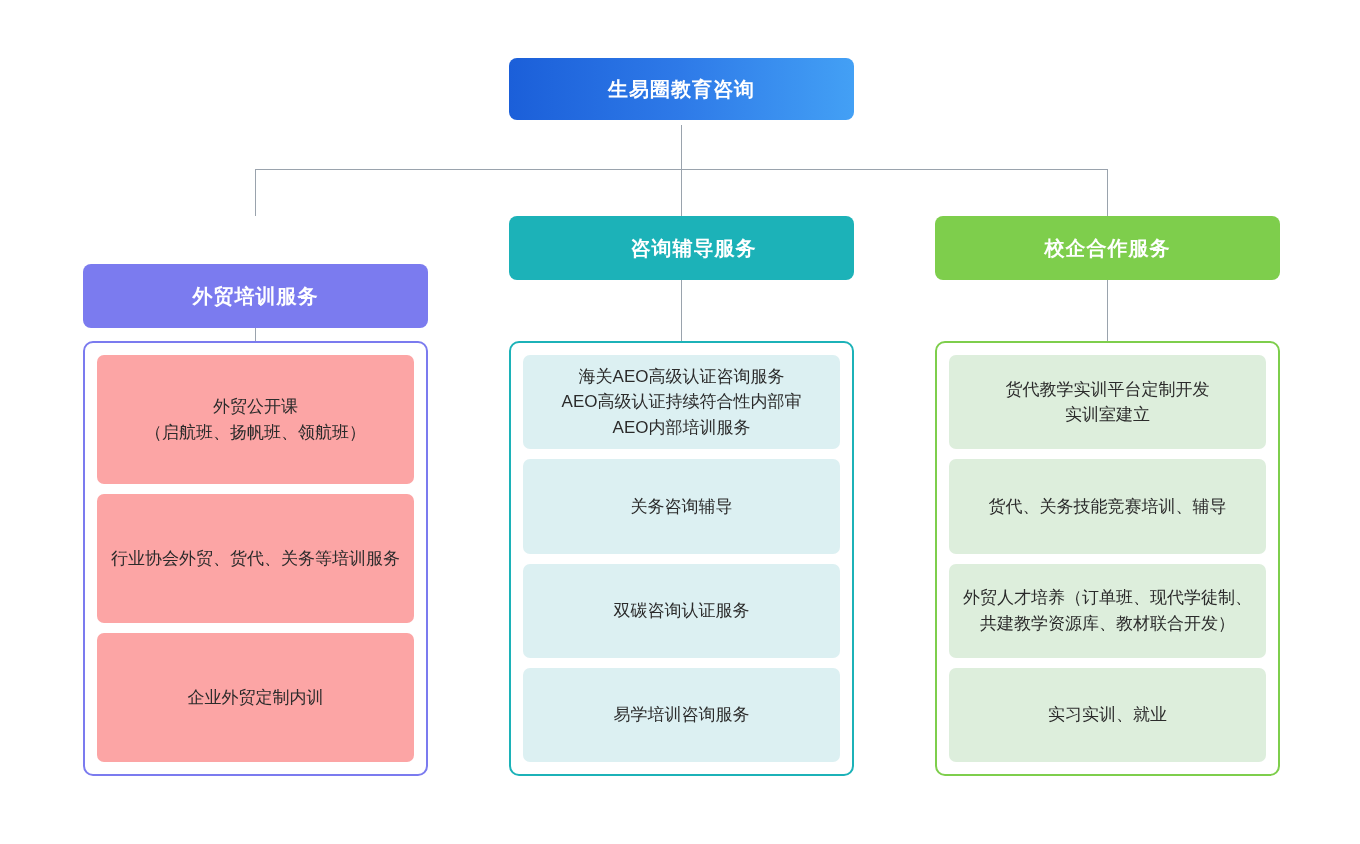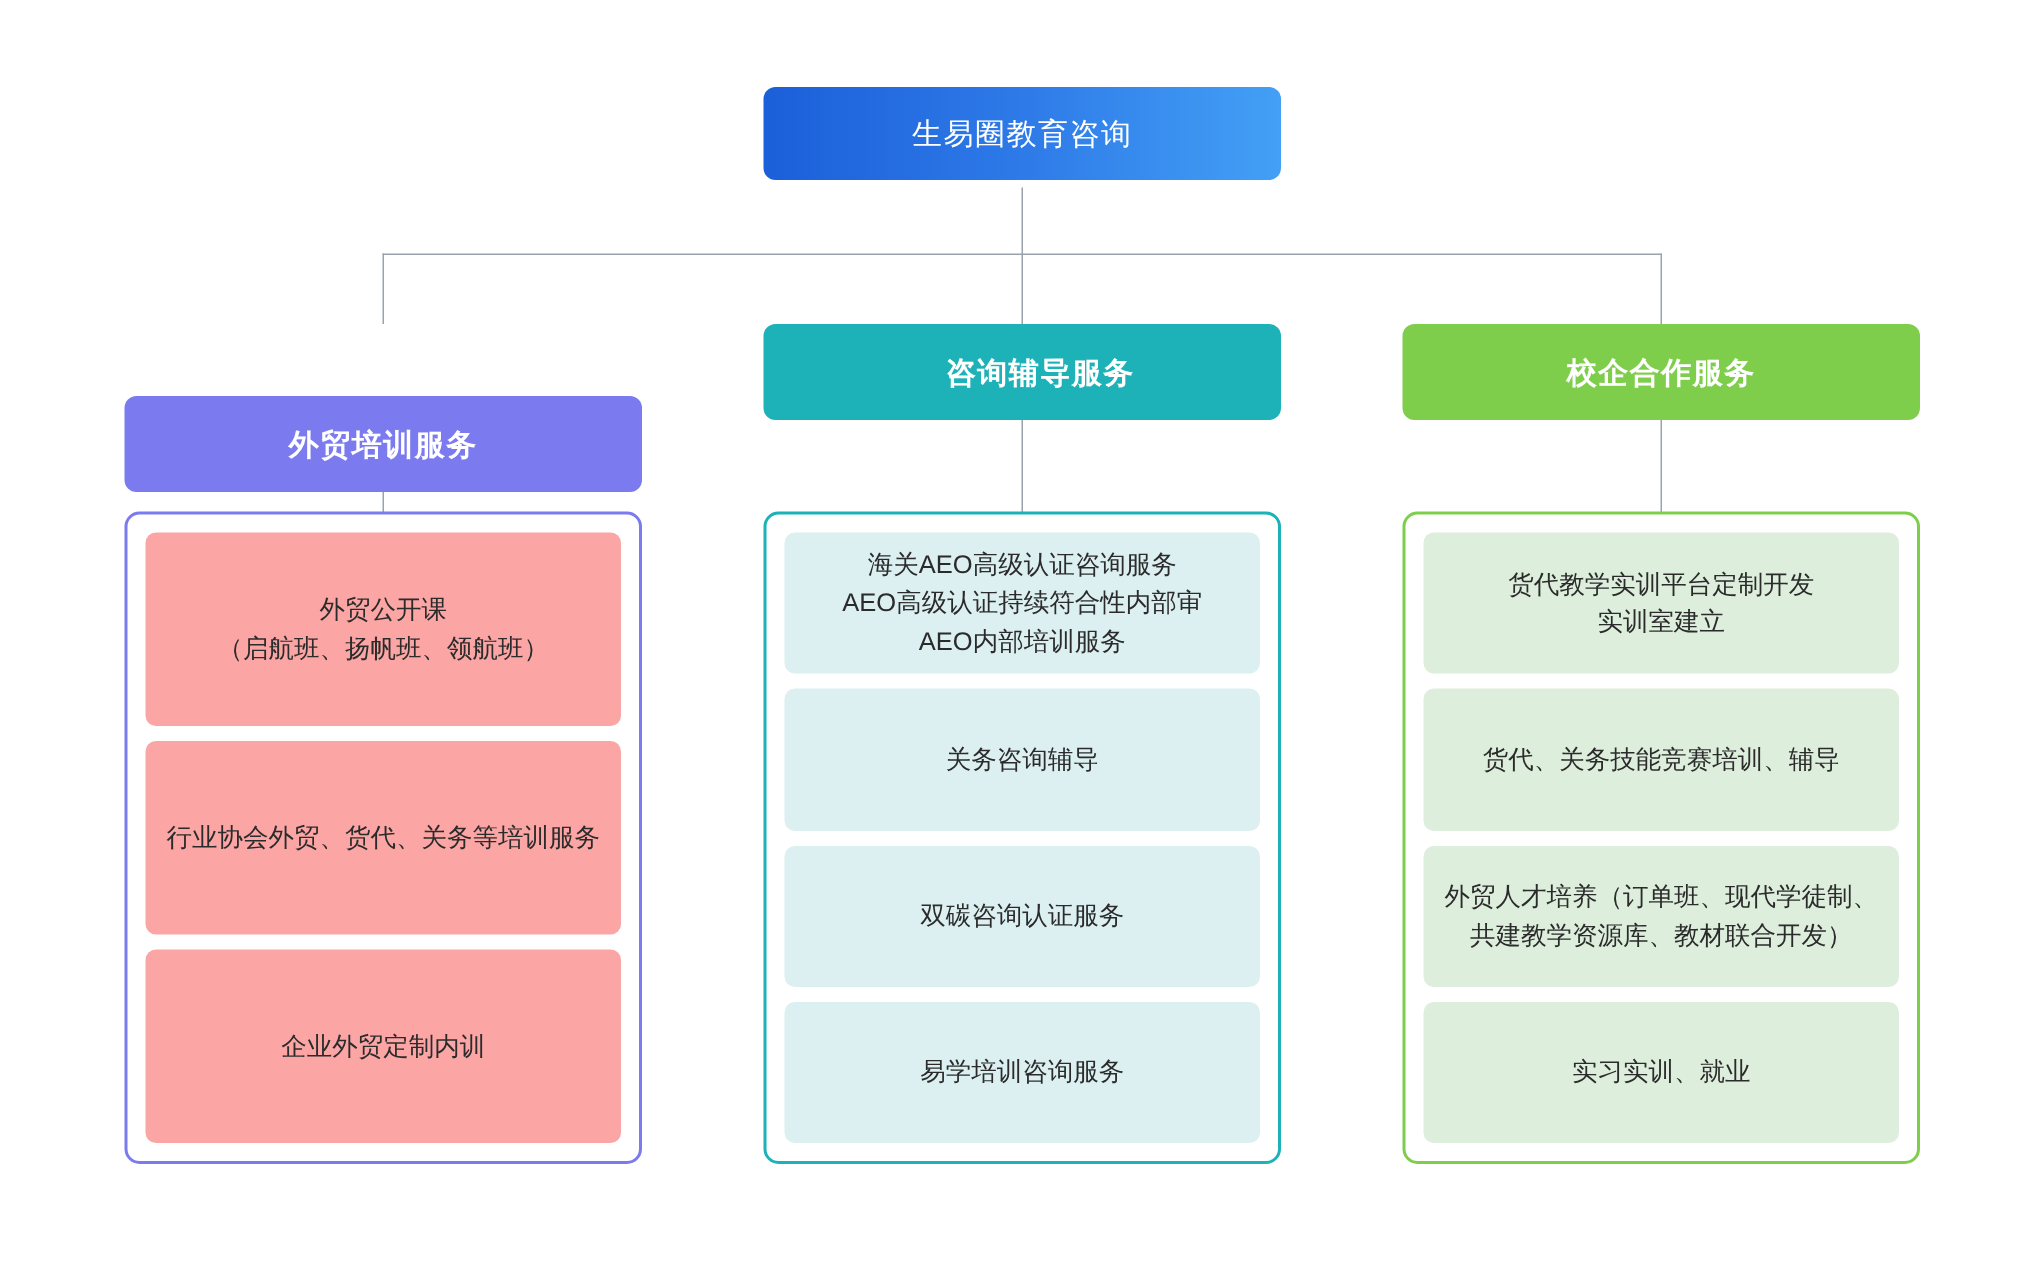--- a/index.html
+++ b/index.html
@@ -42,21 +42,21 @@
     top: 58px;
     width: 345px;
     height: 62px;
     border-radius: 8px;
     background: linear-gradient(90deg, #1b5fd9 0%, #2e7ae8 50%, #43a0f5 100%);
     display: flex;
     align-items: center;
     justify-content: center;
     color: #ffffff;
     font-size: 20px;
-    font-weight: normal;
+    font-weight: bold;
     letter-spacing: 1px;
   }
 
   
   .cat-header {
     position: absolute;
     top: 216px;
     height: 64px;
     border-radius: 8px;
     display: flex;

